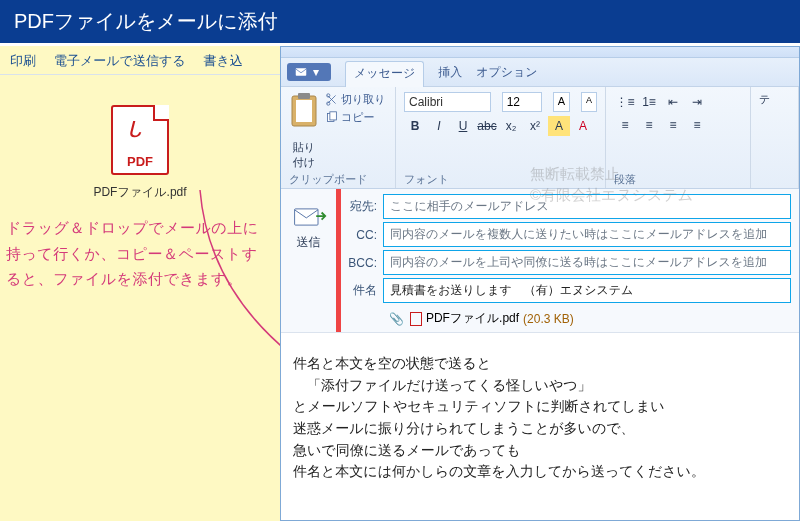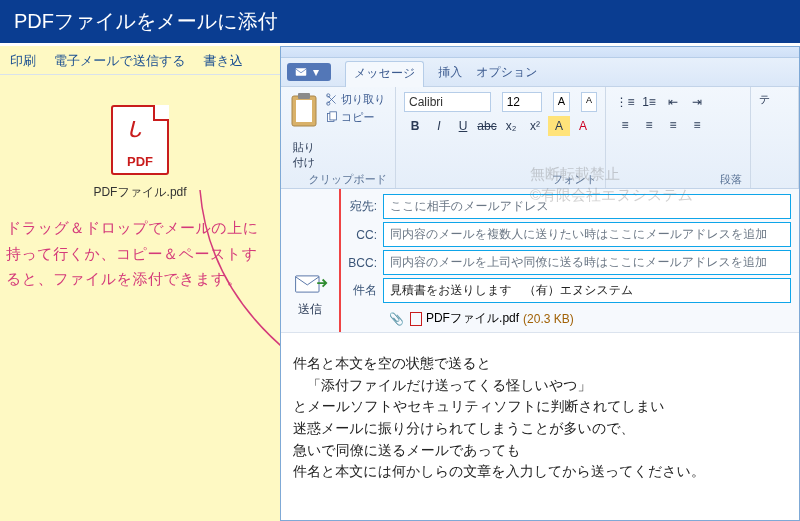--- a/index.html
+++ b/index.html
@@ -27,21 +27,21 @@
   .titlebar { background: linear-gradient(#d9e8fb, #cfe0f7); height: 11px; border-bottom: 1px solid #b6cde8; display: flex; align-items: center; color: #444; font-size: 12px; padding: 0 10px; gap: 10px; overflow: hidden; }
 
   .menubar { background: linear-gradient(#e7f0fb, #dae7f8); padding: 3px 6px; display: flex; align-items: center; gap: 14px; font-size: 12px; color: #2a3a55; border-bottom: 1px solid #c2d3e8; }
   .menu-btn { background: #5377b7; color: #fff; border-radius: 3px; padding: 2px 12px 2px 8px; display: inline-flex; align-items: center; gap: 6px; }
   .menu-btn svg { width: 12px; height: 12px; }
   .menu-tab { color: #3c5b90; cursor: default; }
   .menu-tab.active { background: #f4f8fd; border: 1px solid #b6cde8; border-bottom: none; border-radius: 3px 3px 0 0; padding: 3px 8px 5px; margin-bottom: -4px; }
 
   .ribbon { background: linear-gradient(#f2f7fd, #e5eef9); display: flex; border-bottom: 1px solid #c2d3e8; font-size: 11px; }
   .ribbon-group { border-right: 1px solid #cdd9e8; padding: 5px 8px 1px; display: flex; flex-direction: column; justify-content: space-between; }
-  .ribbon-group-label { text-align: right; color: #5a7396; font-size: 11px; padding-top: 2px; }
+  .ribbon-group-label { text-align: left; color: #5a7396; font-size: 11px; padding-top: 2px; }
 
   .clip-group { width: 115px; }
   .clip-body { display: flex; gap: 6px; align-items: flex-start; }
   .paste-btn { display: flex; flex-direction: column; align-items: center; gap: 12px; color: #2a3a55; }
   .clipboard-icon { width: 30px; height: 36px; }
   .clip-small { display: flex; flex-direction: column; gap: 3px; color: #3c5b90; }
   .clip-small div { display: flex; align-items: center; gap: 3px; }
 
   .font-group { flex: 0 0 210px; }
   .font-row1 { display: flex; gap: 11px; margin-bottom: 4px; }
@@ -52,21 +52,21 @@
   .fmt-btn { width: 22px; height: 20px; border: 1px solid transparent; display: inline-flex; align-items: center; justify-content: center; color: #2a3a55; font-size: 12px; }
 
   .para-group { flex: 0 0 145px; }
   .para-row { display: flex; gap: 2px; margin-bottom: 3px; }
 
   .edit-group { flex: 1; padding-right: 4px; color: #2a3a55; }
 
   .watermark { position: absolute; top: 163px; left: 530px; color: rgba(120,120,120,0.35); font-size: 15px; pointer-events: none; line-height: 1.4; }
 
   .compose-hdr { display: flex; border-bottom: 1px solid #dbe3ee; background: #f6f9fd; }
-  .send-col { width: 60px; padding: 14px 6px; display: flex; flex-direction: column; align-items: center; gap: 3px; border-right: 2px solid #ef4444; justify-content: flex-end; }
+  .send-col { width: 60px; padding: 14px 6px; display: flex; flex-direction: column; align-items: center; gap: 3px; border-right: 5px solid #ef4444; }
   .send-icon { width: 36px; height: 28px; }
   .send-label { font-size: 12px; color: #2a3a55; }
   .fields-col { flex: 1; padding: 5px 8px 5px 4px; }
   .field-row { display: flex; align-items: center; margin-bottom: 3px; }
   .field-label { width: 38px; text-align: right; color: #3a5578; font-size: 12px; padding-right: 6px; }
   .field-input { flex: 1; border: 1px solid #0ea5e9; background: #fff; padding: 3px 6px; font-size: 12px; color: #6b7785; }
   .field-input.val { color: #222; }
   .attach-row { display: flex; align-items: center; gap: 6px; padding: 4px 0 0 44px; font-size: 12px; }
   .attach-pdf { display: inline-flex; align-items: center; gap: 4px; }
   .attach-pdf-ico { width: 12px; height: 14px; border: 1px solid #c91c1c; position: relative; }

